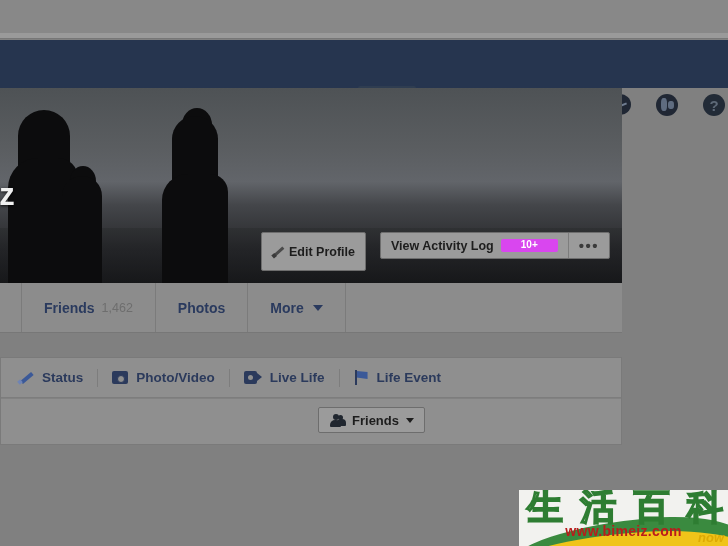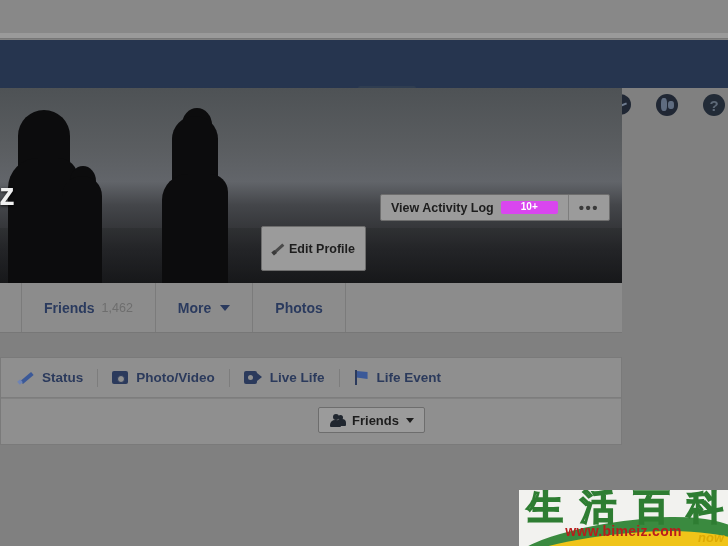--- a/index.html
+++ b/index.html
@@ -115,22 +115,22 @@
 
   .profile-name {
     position:absolute; left:-38px; top:89px;
     color:#f0f0f0; font-size:31px; font-weight:bold;
     text-shadow:0 1px 3px rgba(0,0,0,.8);
     letter-spacing:-0.3px;
   }
   .cover-btns { position:absolute; right:12px; bottom:12px; display:flex; gap:14px; }
   .btn {
     background:#9b9b9b; border:1px solid #6d6d6d; border-radius:2px;
-    height:45px; display:flex; align-items:center; padding:0 10px; gap:4px;
-    color:#1d1d1d; font-size:12.5px; font-weight:bold;margin-top:32px;
+    height:39px; display:flex; align-items:center; padding:0 10px; gap:4px;
+    color:#1d1d1d; font-size:12.5px; font-weight:bold;
   }
   .btn-group { display:flex; background:#9b9b9b; border:1px solid #6d6d6d; border-radius:2px; height:27px; align-items:center; }
   .btn-group .seg { display:flex; align-items:center; padding:0 10px; height:100%; gap:7px;
     color:#1d1d1d; font-size:12.5px; font-weight:bold; }
   .btn-group .sep { width:1px; height:100%; background:#7d7d7d; }
   .pencil-ic { width:13px; height:13px; position:relative; }
   .pencil-ic .body { position:absolute; left:1px; top:5px; width:12px; height:3.4px; background:#4a4a4a; transform:rotate(-42deg); }
   .pencil-ic .tip { position:absolute; left:0px; top:9px; width:3.5px; height:3.5px; background:#3a3a3a; transform:rotate(-42deg); }
   .badge-10 {
     background:#d946ef; color:#fff; font-size:10px; font-weight:bold;
@@ -338,25 +338,25 @@
 
     <div class="tabbar">
       <div class="tab cut">
         <span></span>
       </div>
       <div class="tab">
         <span>Friends</span>
         <span class="count">1,462</span>
       </div>
       <div class="tab">
+        <span>Photos</span>
+      </div>
+      <div class="tab">
         <span>More</span>
         <span class="caret"></span>
-      </div>
-      <div class="tab">
-        <span>Photos</span>
       </div>
     </div>
 
     <div class="composer">
       <div class="composer-tabs">
         <div class="ctab">
           <span class="ic-pencil-blue">
               <i class="b"></i>
               <i class="t"></i>
             </span>

